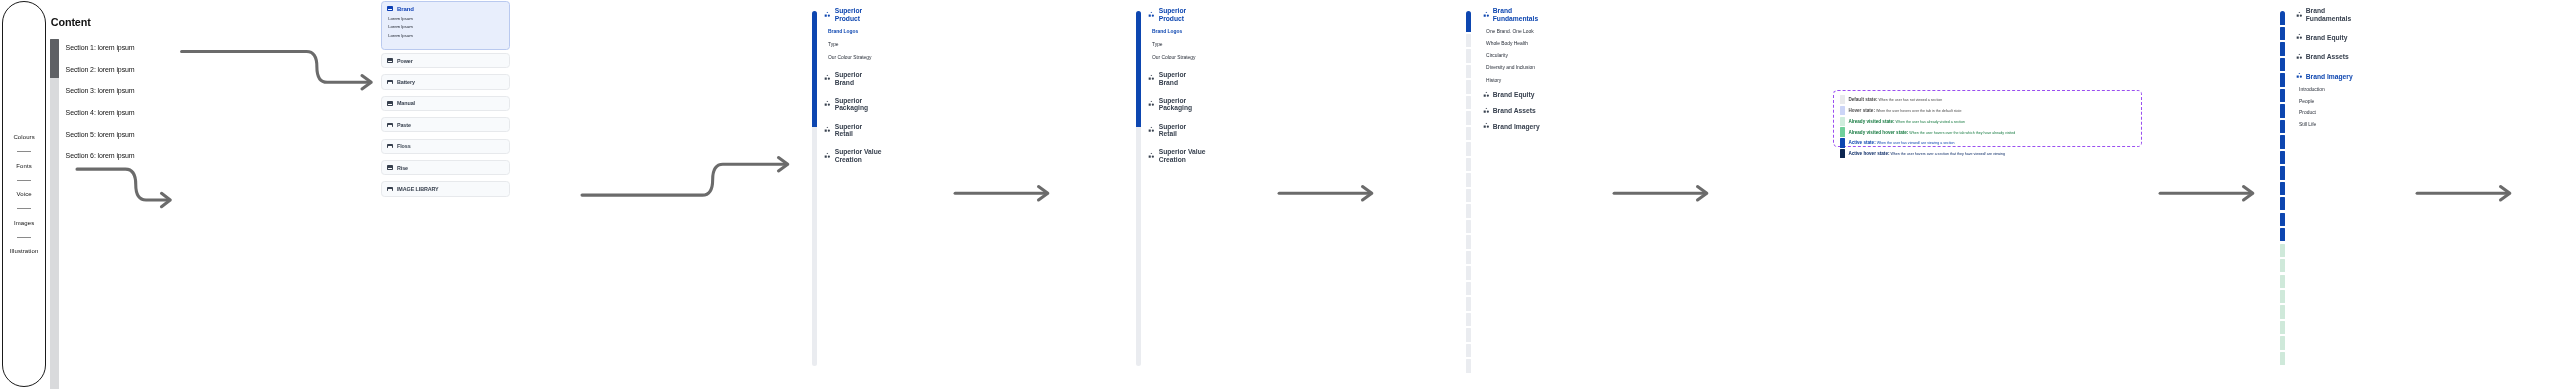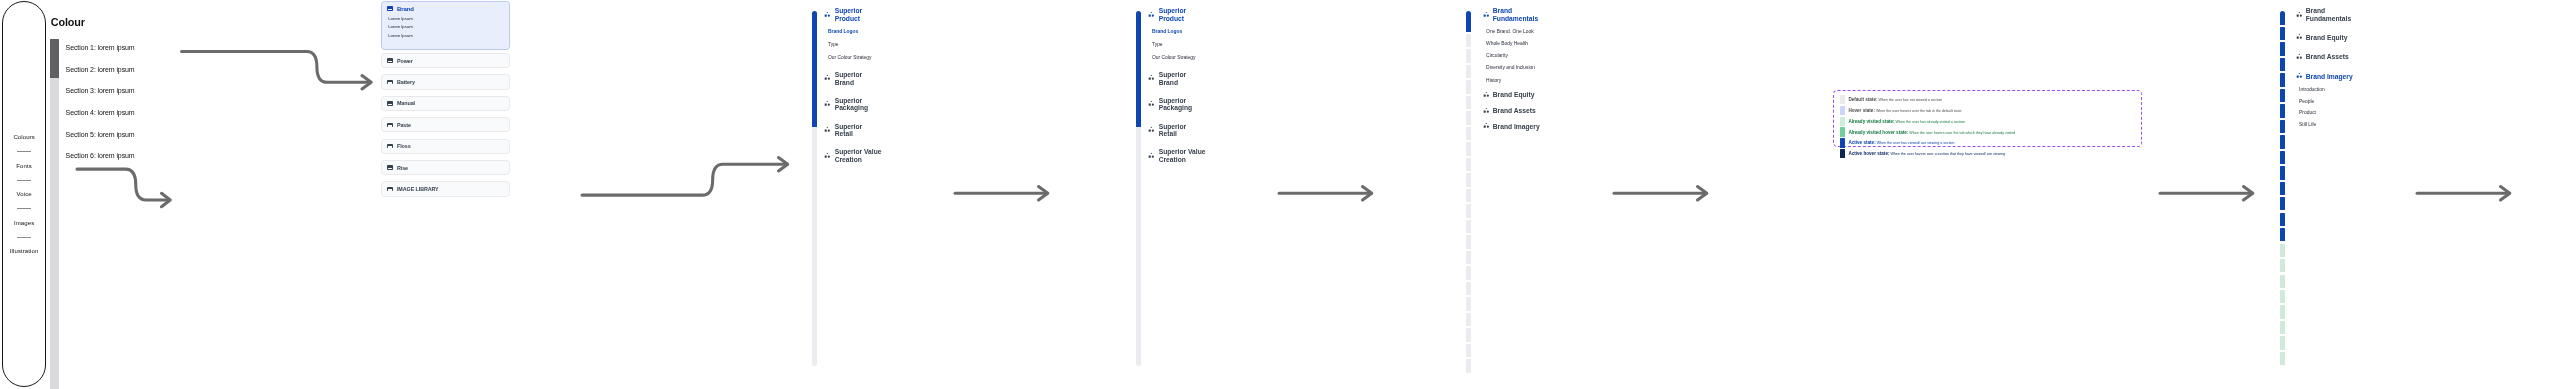--- a/index.html
+++ b/index.html
@@ -191,21 +191,21 @@
         <span>Illustration</span>
       </div>
   </div>
 
   <svg class="arrow-svg" style="left:76px;top:165px;width:103px;height:67px;" viewBox="0 0 200 130">
     <path d="M2 8 H96 Q116 8 116 38 Q116 68 136 68 H176" fill="none" stroke="#6b6b6b" stroke-width="6" stroke-linecap="round"></path>
     <path d="M166 55 L183 68 L166 81" fill="none" stroke="#6b6b6b" stroke-width="6" stroke-linecap="round" stroke-linejoin="round"></path>
   </svg>
 
   <div class="abs content-panel">
-    <div class="content-title">Colour</div>
+    <div class="content-title">Content</div>
     <div class="content-track">
       <div class="content-thumb"></div>
     </div>
     <div class="content-list" id="content-list">
         <div class="content-row" style="margin-top: 0px;">
           <span>Section 1: lorem ipsum</span>
         </div>
         <div class="content-row" style="margin-top: 8.2px;">
           <span>Section 2: lorem ipsum</span>
         </div>

